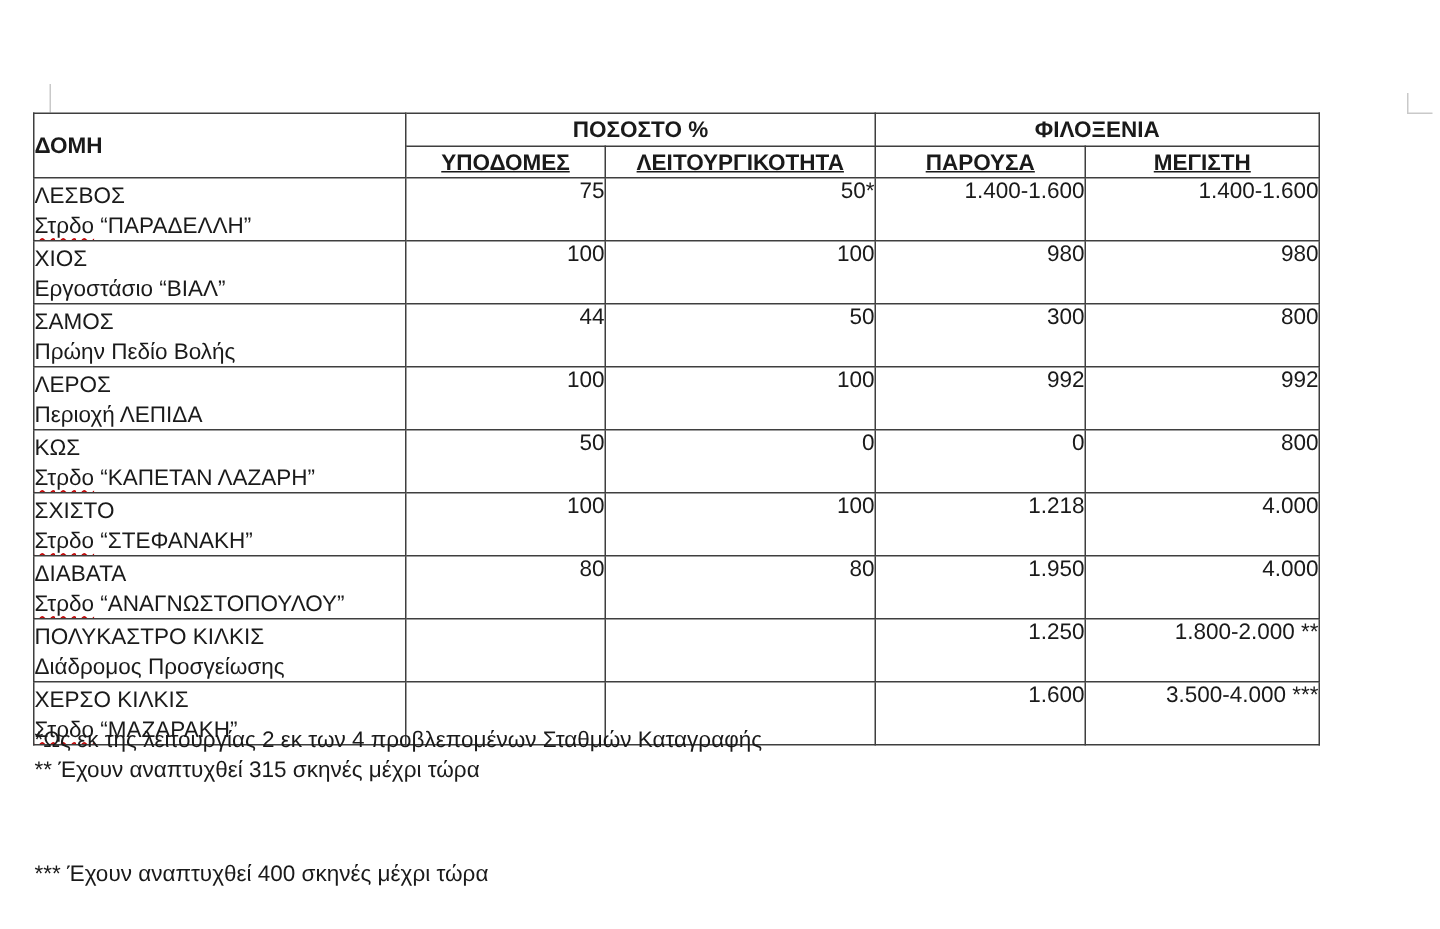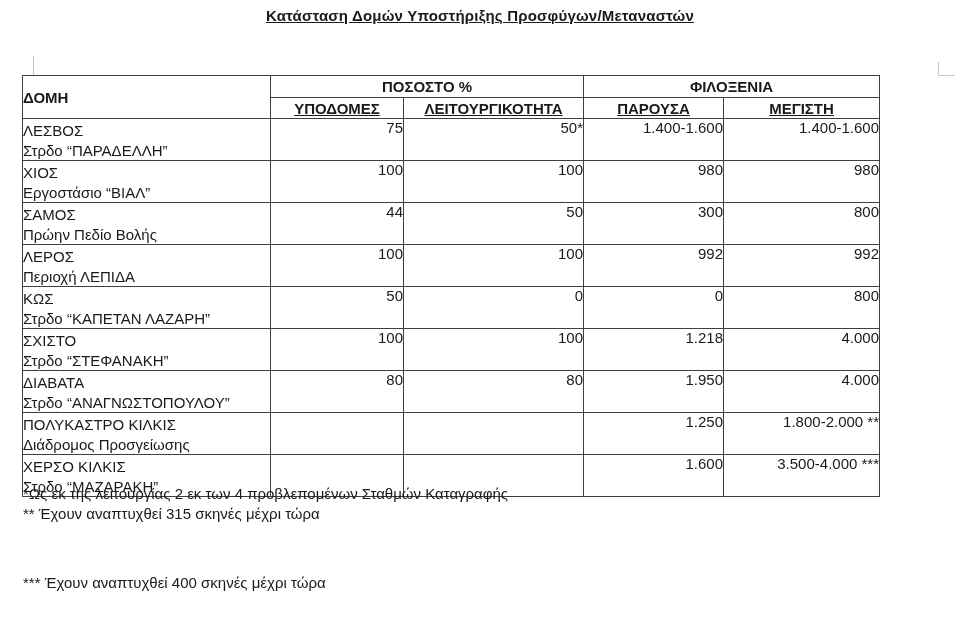--- a/index.html
+++ b/index.html
@@ -109,21 +109,20 @@
     margin: 0;
     font-size: 15px;
     line-height: 24px;
   }
 </style>
 </head>
 <body>
 
 <div class="page">
 
-  <div class="title">Κατάσταση Δομών Υποστήριξης Προσφύγων/Μεταναστών</div>
 
   <div class="mark-left"></div>
   <div class="mark-right"></div>
 
   <table class="status">
     <colgroup>
       <col style="width:248px">
       <col style="width:133px">
       <col style="width:180px">
       <col style="width:140px">

